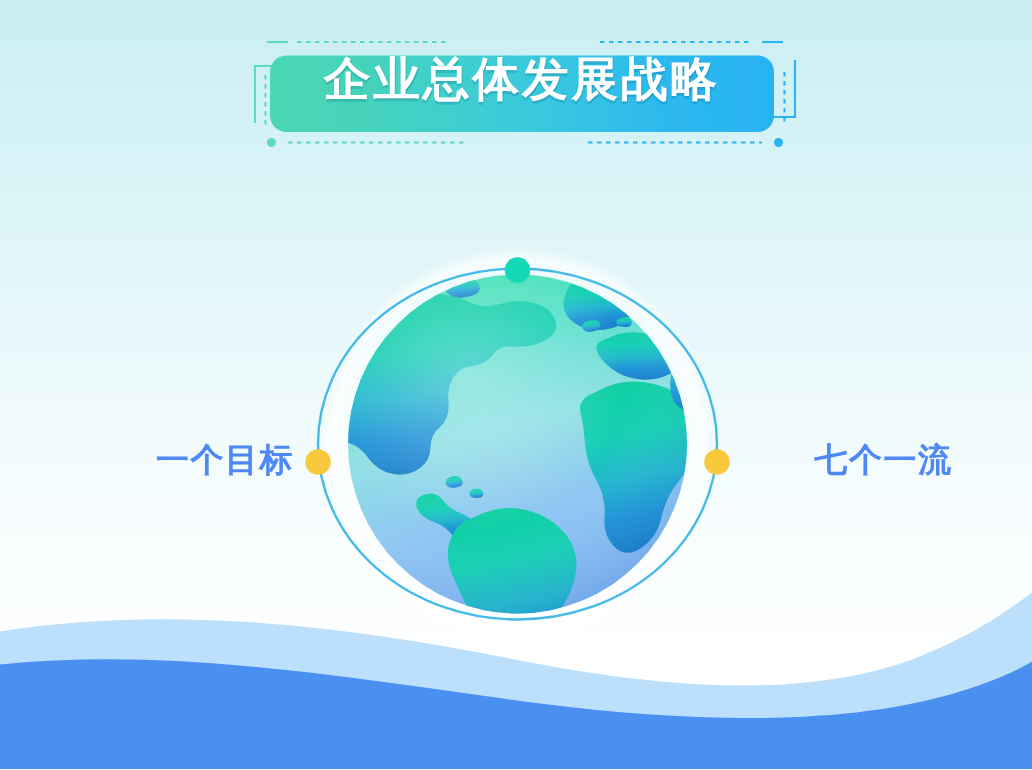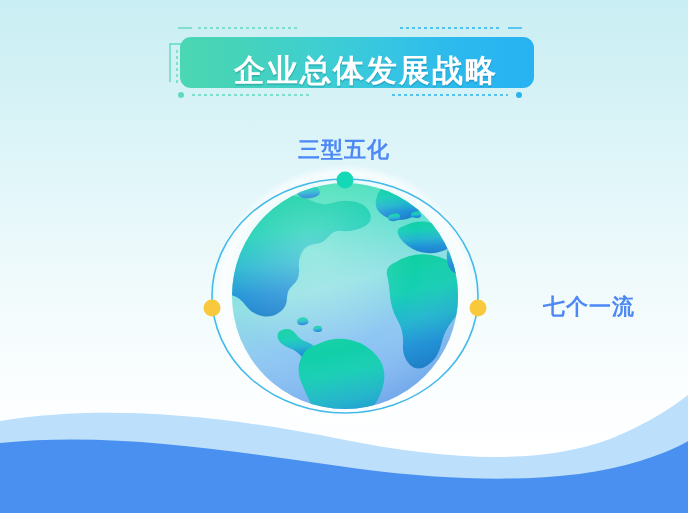--- a/index.html
+++ b/index.html
@@ -60,23 +60,22 @@
     height: 51px;
     border-radius: 11px;
     background: linear-gradient(90deg,
         #4bd7b2 0%,
         #45d3bb 18%,
         #3fcfd0 38%,
         #36c6e2 58%,
         #2cb9ee 78%,
         #27b2f2 100%);
     display: flex;
-    align-items: flex-end;
+    align-items: flex-start;
     justify-content: center;
-    padding-left: 18px;
   }
   .banner-title {
     color: #ffffff;
     font-size: 31px;
     font-weight: bold;
     letter-spacing: 2px;
     line-height: 1;
     text-shadow: 0 2px 0 rgba(0, 95, 120, 0.18),
                  1px 1px 0 rgba(0, 95, 120, 0.12);
     white-space: nowrap;
@@ -206,21 +205,21 @@
       <path d="M414 212 q6 -2 7 2 q1 4 -4 4 q-6 0 -6 -3 q0 -2 3 -3 Z"></path>
     </g>
 
     <circle cx="345" cy="296" r="113" fill="url(#gradShade)"></circle>
 
     <circle cx="345" cy="180" r="8.5" fill="#14d9b6"></circle>
     <circle cx="212" cy="308" r="8.5" fill="#f8c93c"></circle>
     <circle cx="478" cy="308" r="8.5" fill="#f8c93c"></circle>
   </svg>
 
-  <div class="node-label top">三型五化</div>
+  <div class="node-label left">一个目标</div>
   <div class="node-label right">七个一流</div>
 
   <svg class="waves" viewBox="0 0 688 140" width="688" height="140" preserveAspectRatio="none" xmlns="http://www.w3.org/2000/svg">
     <path fill="#bcdffc" d="M0 48 C 110 30, 230 44, 340 66 C 450 88, 540 92, 610 66
              C 650 50, 672 34, 688 22 L688 140 L0 140 Z"></path>
     <path fill="#4a90f0" d="M0 70 C 120 58, 240 80, 360 96 C 470 110, 570 110, 640 88
              C 665 80, 678 74, 688 68 L688 140 L0 140 Z"></path>
   </svg>
 
   <div class="banner-wrap">

